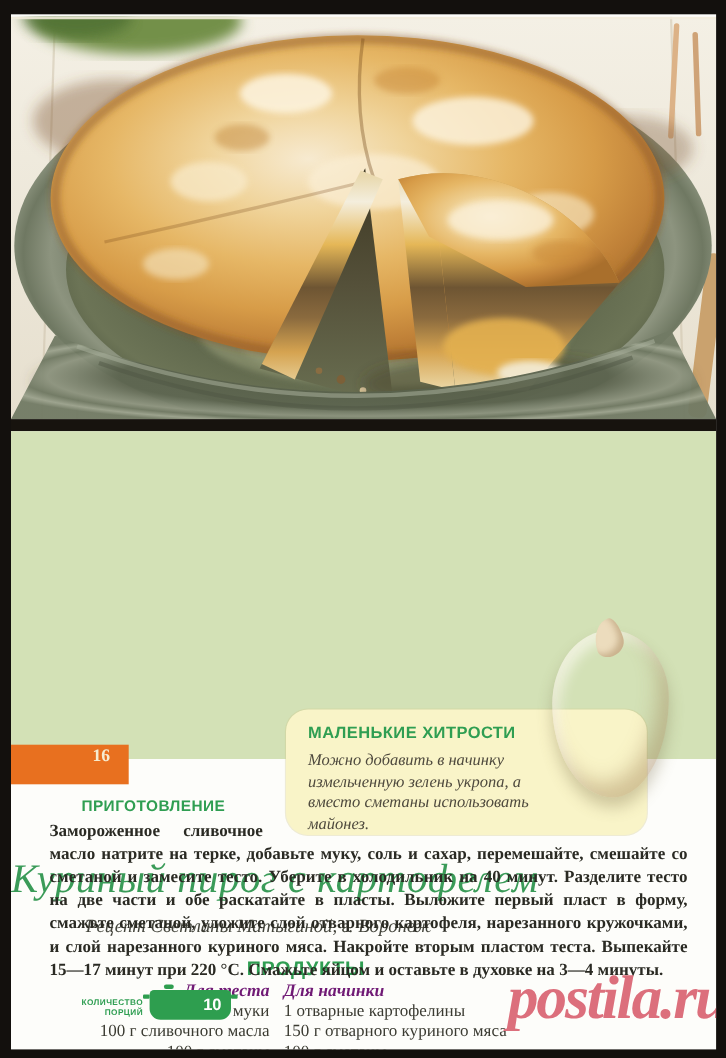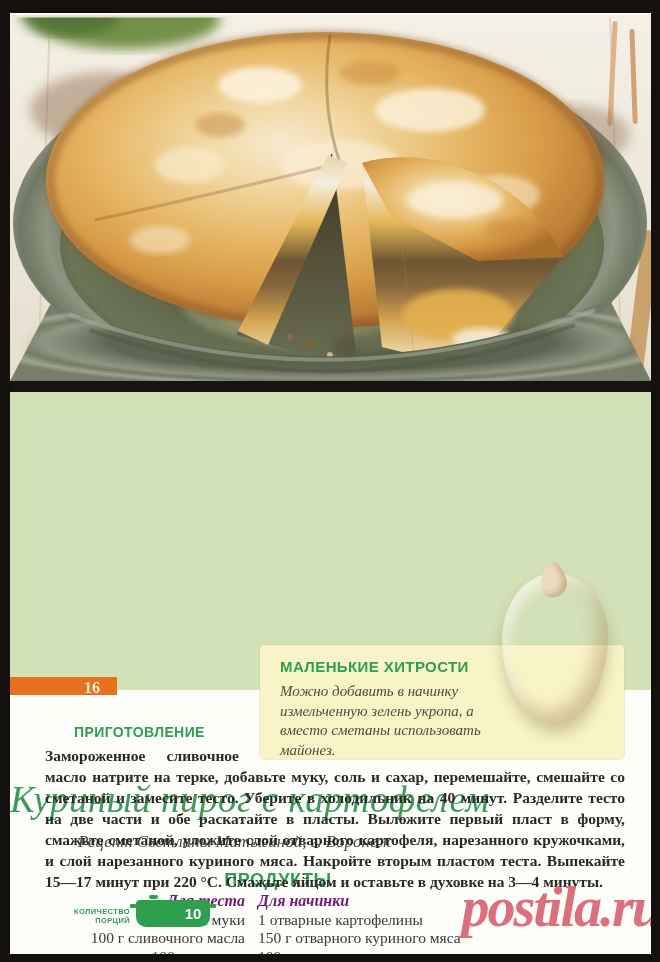--- a/index.html
+++ b/index.html
@@ -23,42 +23,42 @@
   .products-heading{position:absolute;left:0;top:478px;width:536px;text-align:center;
          font-family:"Liberation Sans",sans-serif;font-weight:bold;font-size:18px;
          color:#2f9e52;letter-spacing:.6px;}
   .products{position:absolute;left:28px;top:500px;width:540px;font-size:15.5px;color:#3b3b32;}
   .p-row{display:flex;line-height:18.6px;}
   .p-left{width:207px;text-align:right;}
   .p-right{margin-left:13px;text-align:left;}
   .p-h{font-weight:bold;font-style:italic;font-size:16px;color:#701a75;}
 
   
-  .tips-box{position:absolute;left:250px;top:632px;width:364px;height:114px;background:#f9f4c8;
-            border-radius:4px;z-index:3;box-shadow:0 0 0 1px rgba(210,200,140,.35);}
+  .tips-box{position:absolute;left:250px;top:632px;width:328px;height:114px;background:#f9f4c8;
+            border-radius:20px;z-index:3;box-shadow:0 0 0 1px rgba(210,200,140,.35);}
   .tips-heading{margin:13px 0 0 20px;font-family:"Liberation Sans",sans-serif;font-weight:bold;
             font-size:15px;color:#2f9e52;letter-spacing:.4px;}
   .tips-text{margin:7px 104px 0 20px;font-style:italic;font-size:15px;line-height:19.5px;color:#4f4a3e;}
 
   
   .swirl{position:absolute;left:492px;top:560px;width:106px;height:152px;z-index:4;
      border-radius:50% 50% 48% 52% / 44% 40% 60% 56%;
      background:
        radial-gradient(circle at 56% 56%, #e3d0ae 0 7px, rgba(0,0,0,0) 7px),
        repeating-radial-gradient(circle at 53% 54%, #f6efdf 0 6px, #dcc8a4 8px 11px, #efe3ca 13px 19px),
        radial-gradient(ellipse at 50% 55%, #f2e8d3 55%, #dcc9a6 82%, #cdb astray 100%);
      box-shadow: inset -9px -13px 18px rgba(150,115,70,.38),
                  inset 6px 8px 12px rgba(255,252,244,.65),
                  0 9px 14px rgba(110,95,60,.30);}
   .swirl::before{content:"";position:absolute;left:38px;top:-10px;width:26px;height:34px;
      background:#ecdcbd;border-radius:70% 30% 55% 45%/75% 60% 40% 25%;transform:rotate(-18deg);
      box-shadow:inset -4px -4px 6px rgba(150,115,70,.4);}
 
   
-  .page-bar{position:absolute;left:0;top:664px;width:107px;height:18px;background:#e8701f;z-index:5;}
+  .page-bar{position:absolute;left:0;top:664px;width:107px;height:36px;background:#e8701f;z-index:5;}
   .page-num{display:block;text-align:right;padding-right:17px;font-weight:bold;font-size:16px;
             line-height:22px;color:#f6ecd0;}
 
   
   .prep-heading{position:absolute;left:64px;top:711px;font-family:"Liberation Sans",sans-serif;
             font-weight:bold;font-size:14px;color:#2f9e52;letter-spacing:.4px;}
   .prep{position:absolute;left:35px;top:732px;width:580px;font-size:15.5px;font-weight:bold;
         line-height:21px;color:#2a2a23;text-align:justify;}
   .prep p{margin:0;}
   .wrap-spacer{float:right;width:386px;height:17px;}

